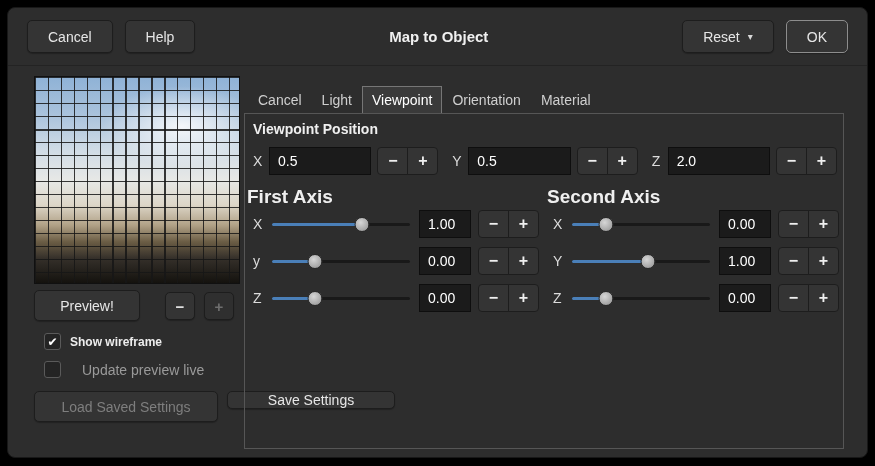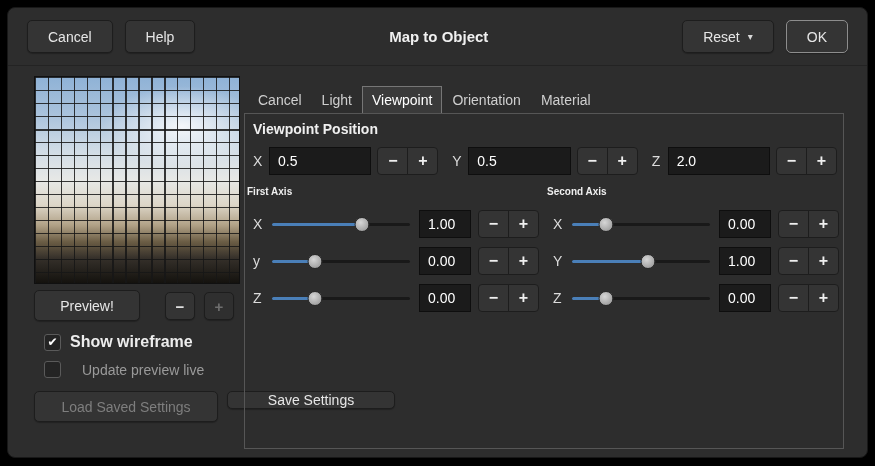--- a/index.html
+++ b/index.html
@@ -74,21 +74,21 @@
   .chk-row.wireframe { left: 36px; top: 325px; }
   .chk-row.live      { left: 36px; top: 353px; }
   .chk-box {
     width: 17px; height: 17px;
     background: #242424;
     border: 1px solid #5a5a5a;
     border-radius: 3px;
     display: inline-flex; align-items: center; justify-content: center;
     color: #ffffff; font-size: 12px; line-height: 1;
   }
-  .chk-label-strong { color: #ededed; font-weight: bold; font-size: 16px; }
+  .chk-label-strong { color: #ededed; font-weight: bold; font-size: 12px; }
   .chk-label-dim    { color: #9a9a9a; font-size: 14px; margin-left: 12px; }
   .load-btn { position: absolute; left: 26px; top: 383px; width: 184px; height: 31px; padding: 0; }
   .save-btn { position: absolute; left: 219px; top: 383px; width: 168px; height: 18px; padding: 0; }
   
   .tabs { position: absolute; left: 240px; top: 78px; display: flex; }
   .tab {
     padding: 5px 9px;
     font-size: 14px;
     color: #cfcfcf;
     border: 1px solid transparent;
@@ -131,21 +131,21 @@
     width: 31px; height: 28px;
     background: #343434;
     border: 1px solid #1d1d1d;
     color: #efefef;
     font-size: 16px; font-weight: bold;
     display: flex; align-items: center; justify-content: center;
     cursor: pointer;
   }
   .spin:first-child { border-radius: 4px 0 0 4px; }
   .spin:last-child  { border-radius: 0 4px 4px 0; margin-left: -1px; }
-  .axis-title { position: absolute; top: 72px; color: #efefef; font-weight: bold; font-size: 10px; }
+  .axis-title { position: absolute; top: 72px; color: #efefef; font-weight: bold; font-size: 19px; }
   .axis-title.first  { left: 2px; }
   .axis-title.second { left: 302px; }
   .axis-col { position: absolute; top: 95px; width: 286px; }
   .axis-col.first  { left: 8px; }
   .axis-col.second { left: 308px; }
   .axis-row { display: flex; align-items: center; gap: 7px; height: 29px; margin-bottom: 8px; }
   .axis-row .entry { width: 52px; }
   .slider { position: relative; flex: 1; height: 28px; cursor: pointer; }
   .slider .track {
     position: absolute; left: 2px; right: 2px; top: 13px; height: 3px;

